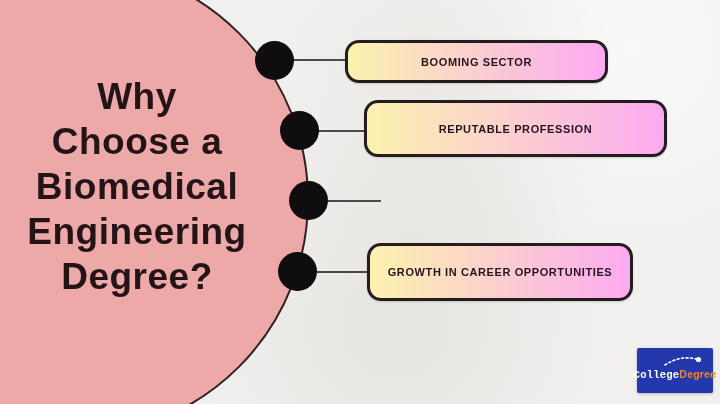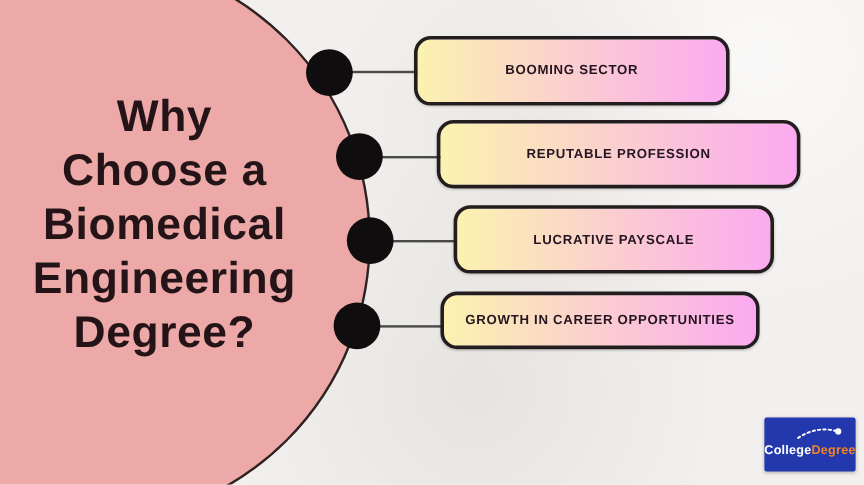--- a/index.html
+++ b/index.html
@@ -58,39 +58,39 @@
   .connector-3{left:309px;top:200px;width:72px;}
   .connector-4{left:298px;top:271px;width:72px;}
   .pill{
     position:absolute;
     border:3px solid var(--box-border);
     border-radius:14px;
     background:linear-gradient(90deg,var(--box-gradient-start) 0%,var(--box-gradient-end) 100%);
     display:flex;align-items:center;justify-content:center;
     box-shadow:0 1px 2px rgba(0,0,0,0.15);
   }
-  .pill-1{left:345px;top:30px;width:263px;height:58px;}
+  .pill-1{left:345px;top:40px;width:263px;height:43px;}
   .pill-2{left:364px;top:100px;width:303px;height:57px;}
   .pill-3{left:378px;top:171px;width:267px;height:57px;}
-  .pill-4{left:367px;top:243px;width:266px;height:48px;}
+  .pill-4{left:367px;top:243px;width:266px;height:58px;}
   .pill-label{
     font-size:11px;font-weight:bold;letter-spacing:0.6px;
     color:var(--box-text);
     text-align:center;white-space:nowrap;
   }
   .logo{
     position:absolute;left:637px;top:348px;width:76px;height:45px;
     background:var(--logo-blue);
     border-radius:2px;
     display:flex;align-items:flex-end;justify-content:center;
     padding-bottom:12px;
     box-shadow:0 1px 3px rgba(0,0,0,0.25);
   }
   .logo-text{font-size:10.5px;font-weight:bold;letter-spacing:0.2px;white-space:nowrap;}
-  .logo-text .white{color:#ffffff;}
+  .logo-text .white{color:#ffffff;font-family:Liberation Mono, monospace;}
   .logo-text .orange{color:var(--logo-orange);}
   .logo-swoosh{position:absolute;top:5px;right:9px;width:42px;height:15px;}
 </style>
 </head>
 <body>
 
 <div class="canvas">
 
   <div class="title-circle"></div>
 
@@ -111,23 +111,20 @@
   <div class="dot dot-2"></div>
   <div class="dot dot-3"></div>
   <div class="dot dot-4"></div>
 
   <div class="pill pill-1">
     <span class="pill-label">BOOMING SECTOR</span>
   </div>
   <div class="pill pill-2">
     <span class="pill-label">REPUTABLE PROFESSION</span>
   </div>
-  <div class="pill pill-3">
-    <span class="pill-label">LUCRATIVE PAYSCALE</span>
-  </div>
   <div class="pill pill-4">
     <span class="pill-label">GROWTH IN CAREER OPPORTUNITIES</span>
   </div>
 
   <div class="logo">
     <svg class="logo-swoosh" viewBox="0 0 42 15">
       <path d="M3 12 Q 18 2 34 6" fill="none" stroke="#ffffff" stroke-width="1.6" stroke-dasharray="2 2.5" stroke-linecap="round"></path>
       <circle cx="36.5" cy="6.5" r="2.6" fill="#ffffff"></circle>
     </svg>
     <span class="logo-text">

